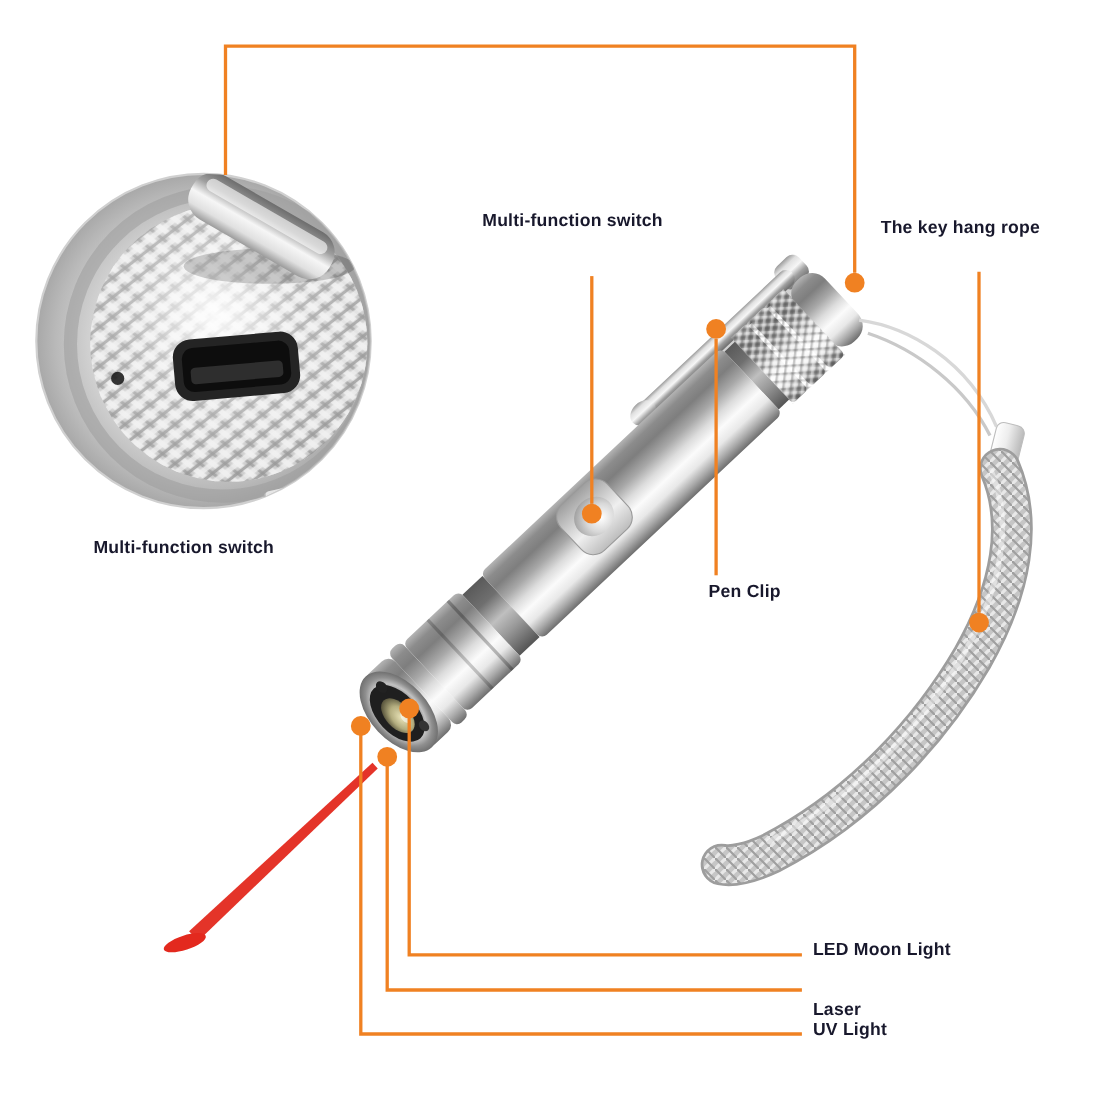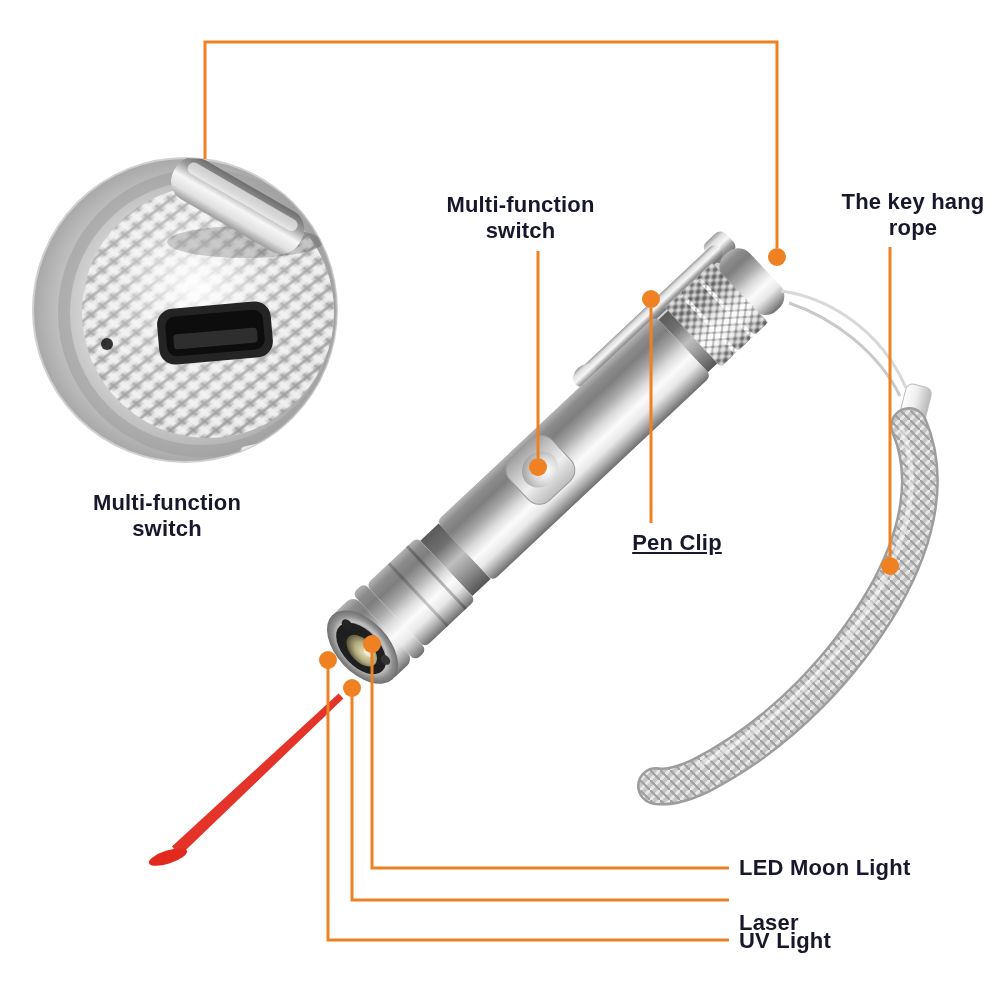--- a/index.html
+++ b/index.html
@@ -4,31 +4,31 @@
 <style>
   html,body{margin:0;padding:0;background:#fff;}
   .stage{
     position:relative;width:1000px;height:1000px;background:#ffffff;
     font-family:"Liberation Sans", sans-serif;overflow:hidden;
   }
   .stage svg{position:absolute;left:0;top:0;}
   .label{
     position:absolute;
     font-weight:bold;
-    font-size:22px;
+    font-size:16px;
     line-height:1.18;
     color:#18182c;
     letter-spacing:.2px;
   }
   .center{text-align:center;}
   .nowrap{white-space:nowrap;}
   #label-switch-top{left:428px;top:192px;width:185px;}
-  #label-rope{left:798px;top:189px;width:150px;margin-left:40px;}
+  #label-rope{left:798px;top:199px;width:150px;}
   #label-switch-inset{left:72px;top:490px;width:190px;}
-  #label-pen-clip{left:612px;top:530px;width:130px;text-decoration:underline;}
+  #label-pen-clip{left:612px;top:530px;width:130px;}
   #label-led{left:739px;top:855px;text-align:center;}
   #label-laser{left:739px;top:910px;}
   #label-uv{left:739px;top:928px;text-align:center;}
 </style>
 </head>
 <body>
 
 <div class="stage">
 
 <svg width="1000" height="1000" viewBox="0 0 1000 1000">

